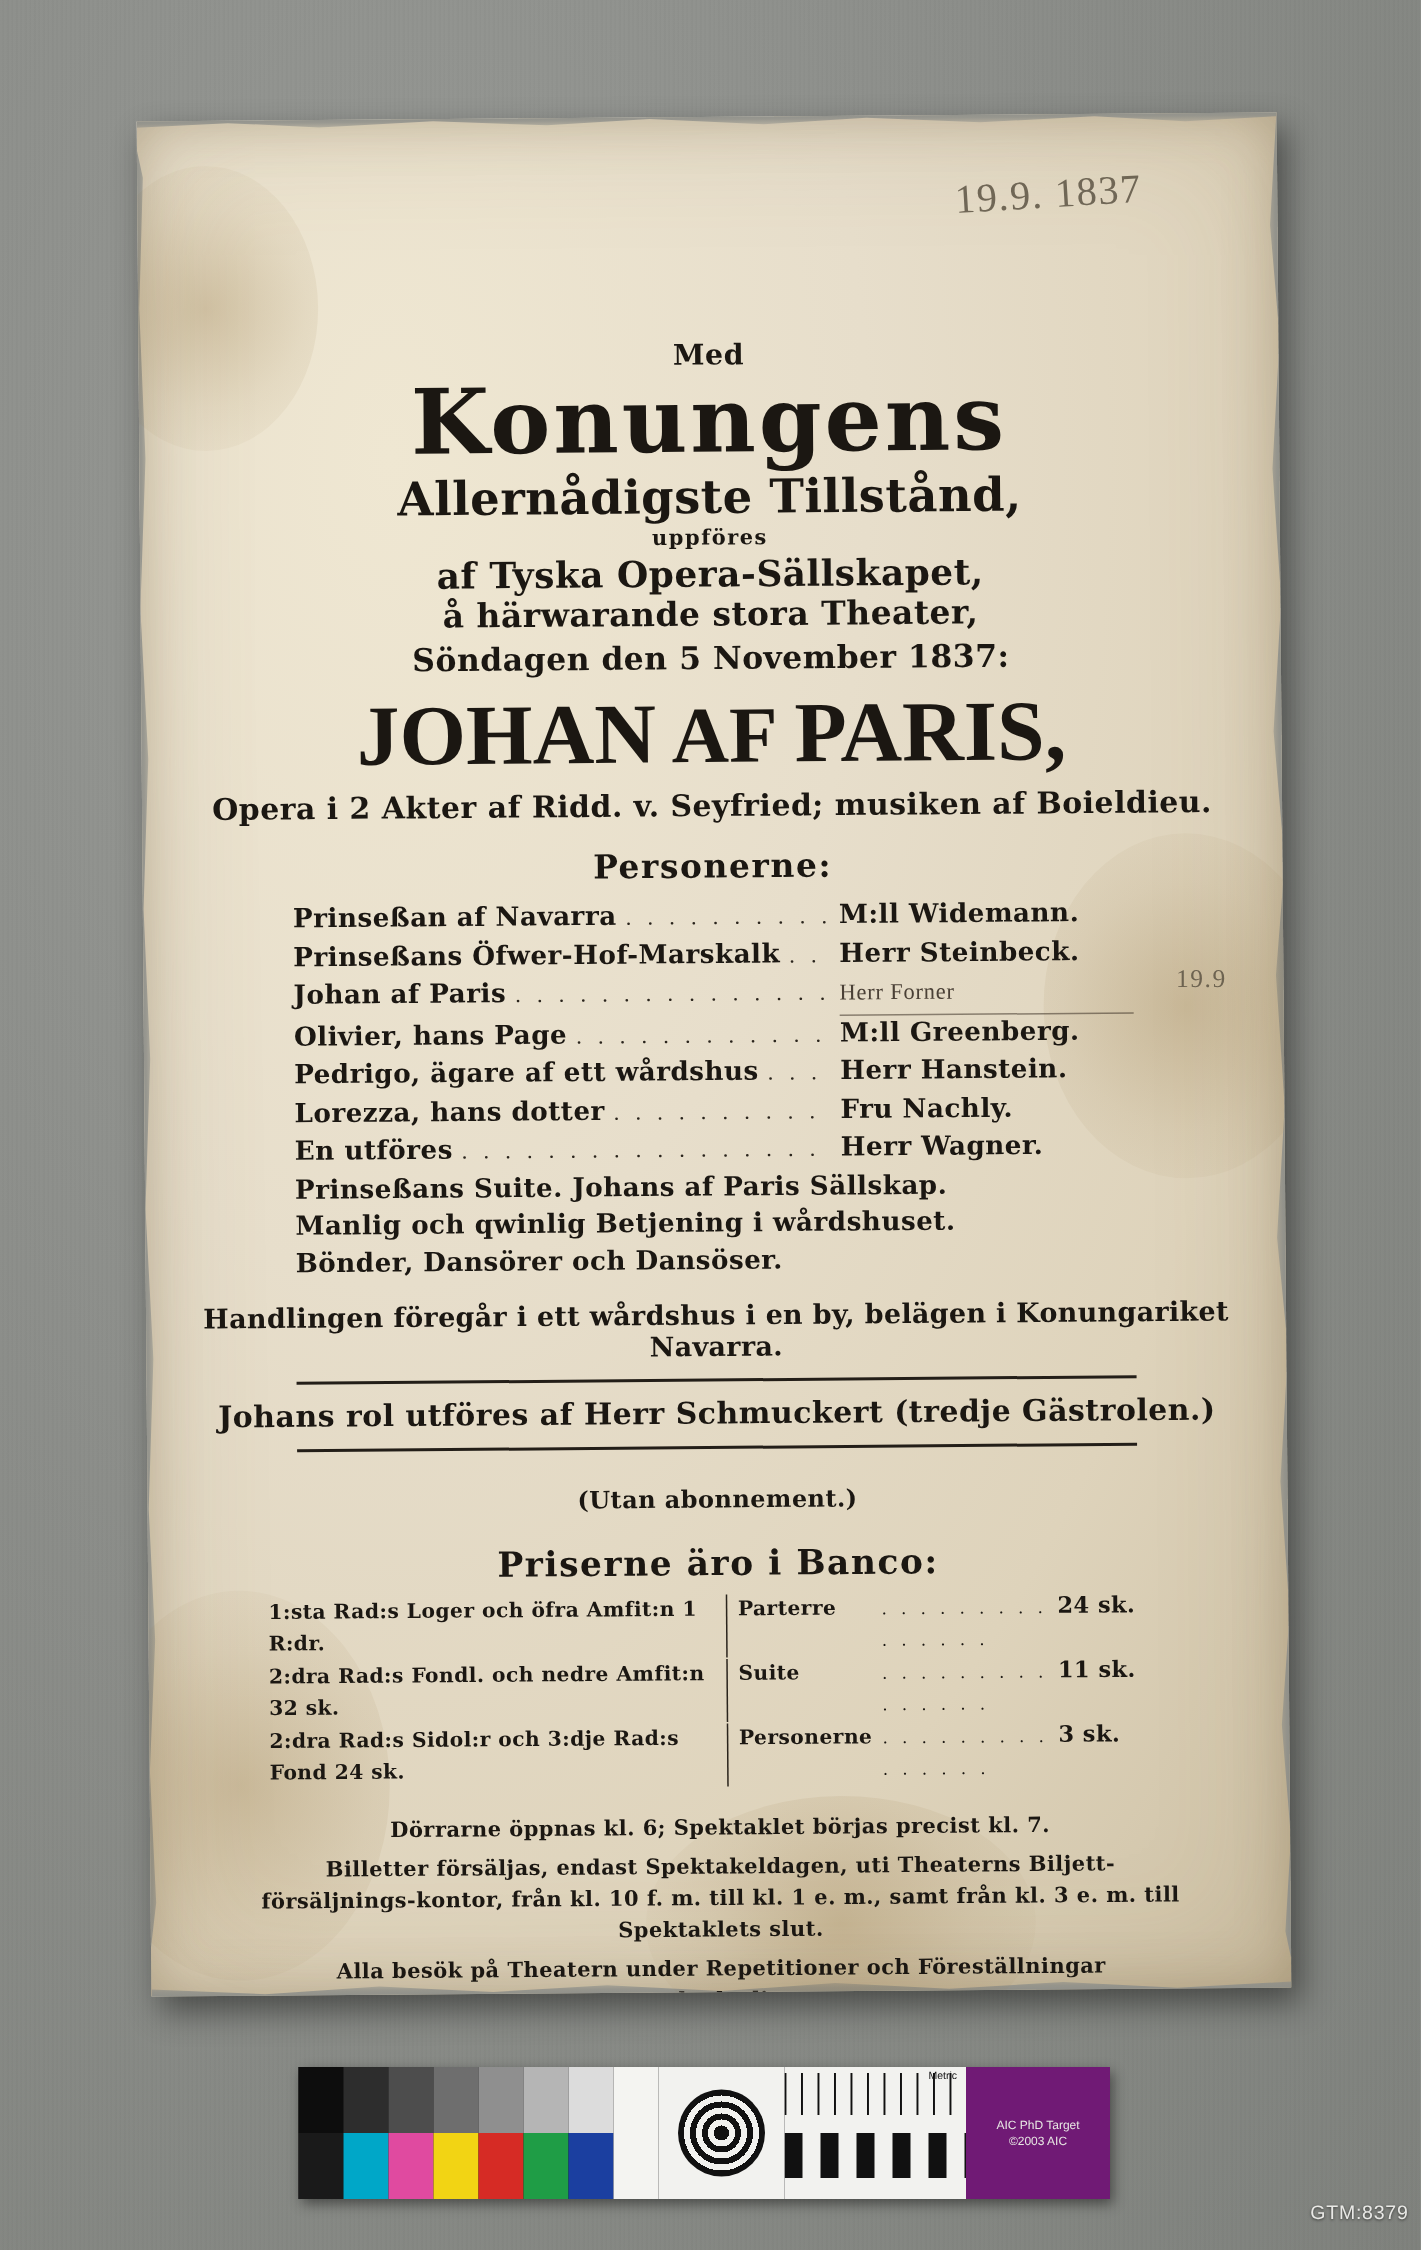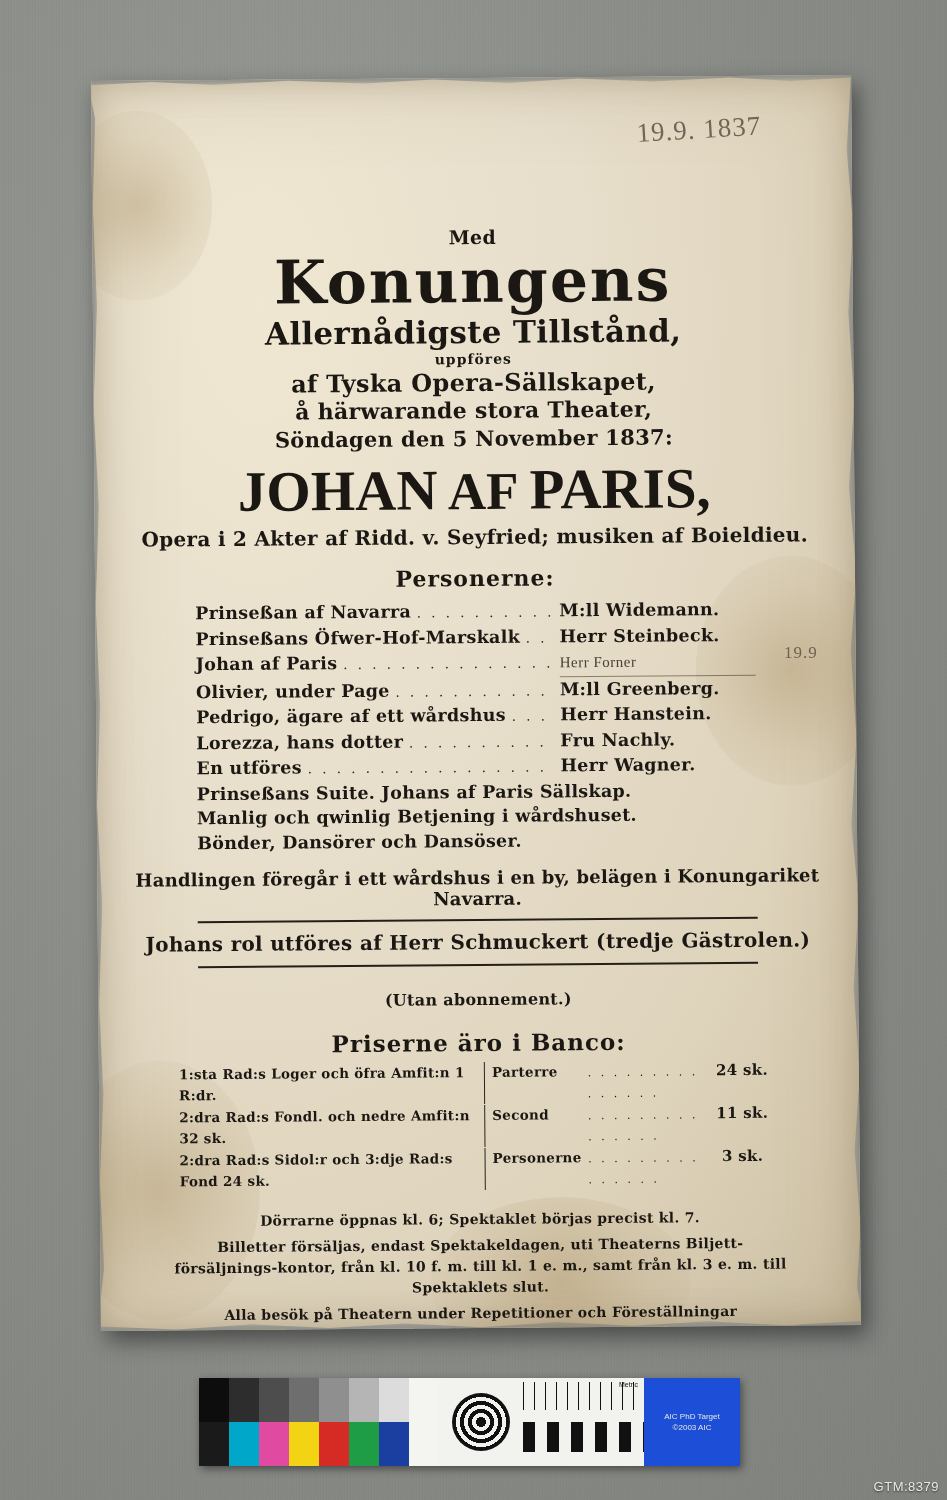--- a/index.html
+++ b/index.html
@@ -241,21 +241,21 @@
     padding-left: 7px;
   }
   .p-dots {
     flex: 1 1 auto;
     letter-spacing: 3.5px;
     font-size: 12px;
     overflow: hidden;
   }
   .p-amount {
     flex: 0 0 74px;
-    text-align: center;
+    text-align: left;
     font-size: 15px;
   }
 
   .notes {
     width: 620px;
     margin: 18px auto 0 auto;
     font-size: 14px;
     line-height: 21px;
     text-align: center;
   }
@@ -316,37 +316,37 @@
     background-image:
       linear-gradient(90deg, #111 50%, #f2f2ef 50%);
     background-size: 24px 100%;
   }
   .rulerticks {
     position: absolute; left: 0; top: 4px; width: 100%; height: 28px;
     background-image: linear-gradient(90deg, #111 1.5px, transparent 1.5px);
     background-size: 11px 100%;
   }
   #t-label {
-    width: 96px; height: 88px; background: #1d4ed8; color: #e8e8e4;
+    width: 96px; height: 88px; background: #701a75; color: #e8e8e4;
     font-family: "Liberation Sans", sans-serif;
     font-size: 8px; line-height: 11px;
     display: flex; flex-direction: column;
     align-items: center; justify-content: center;
     text-align: center;
   }
   #t-mm {
     position: absolute; right: 6px; top: 3px;
     font-family: "Liberation Sans", sans-serif;
     font-size: 7px; color: #111;
   }
 
   #accession {
     position: absolute;
     right: 8px;
-    bottom: 6px;
+    bottom: 18px;
     color: #e9e9e6;
     font-family: "Liberation Sans", sans-serif;
     font-size: 13px;
     letter-spacing: .5px;
     text-shadow: 0 1px 2px rgba(0,0,0,.6);
     text-align: center;
   }
 </style>
 </head>
 <body>
@@ -390,21 +390,21 @@
           <span class="role-name fraktur">Prinseßans Öfwer-Hof-Marskalk</span>
           <span class="role-dots">. . . . . . . . . . . . . . . . . . . . . . . . . . . . . . . . . .</span>
           <span class="role-actor fraktur">Herr Steinbeck.</span>
         </div>
         <div class="role-row">
           <span class="role-name fraktur">Johan af Paris</span>
           <span class="role-dots">. . . . . . . . . . . . . . . . . . . . . . . . . . . . . . . . . .</span>
           <span class="role-actor actor-hand">Herr Forner</span>
         </div>
         <div class="role-row">
-          <span class="role-name fraktur">Olivier, under Page</span>
+          <span class="role-name fraktur">Olivier, hans Page</span>
           <span class="role-dots">. . . . . . . . . . . . . . . . . . . . . . . . . . . . . . . . . .</span>
           <span class="role-actor fraktur">M:ll Greenberg.</span>
         </div>
         <div class="role-row">
           <span class="role-name fraktur">Pedrigo, ägare af ett wårdshus</span>
           <span class="role-dots">. . . . . . . . . . . . . . . . . . . . . . . . . . . . . . . . . .</span>
           <span class="role-actor fraktur">Herr Hanstein.</span>
         </div>
         <div class="role-row">
           <span class="role-name fraktur">Lorezza, hans dotter</span>
@@ -439,21 +439,21 @@
 
     <div id="prices">
         <div class="price-row">
           <span class="p-left fraktur">1:sta Rad:s Loger och öfra Amfit:n 1 R:dr.</span>
           <span class="p-mid fraktur">Parterre</span>
           <span class="p-dots">. . . . . . . . . . . . . . .</span>
           <span class="p-amount fraktur">24 sk.</span>
         </div>
         <div class="price-row">
           <span class="p-left fraktur">2:dra Rad:s Fondl. och nedre Amfit:n 32 sk.</span>
-          <span class="p-mid fraktur">Second</span>
+          <span class="p-mid fraktur">Suite</span>
           <span class="p-dots">. . . . . . . . . . . . . . .</span>
           <span class="p-amount fraktur">11 sk.</span>
         </div>
         <div class="price-row">
           <span class="p-left fraktur">2:dra Rad:s Sidol:r och 3:dje Rad:s Fond 24 sk.</span>
           <span class="p-mid fraktur">Personerne</span>
           <span class="p-dots">. . . . . . . . . . . . . . .</span>
           <span class="p-amount fraktur">3 sk.</span>
         </div>
       </div>

